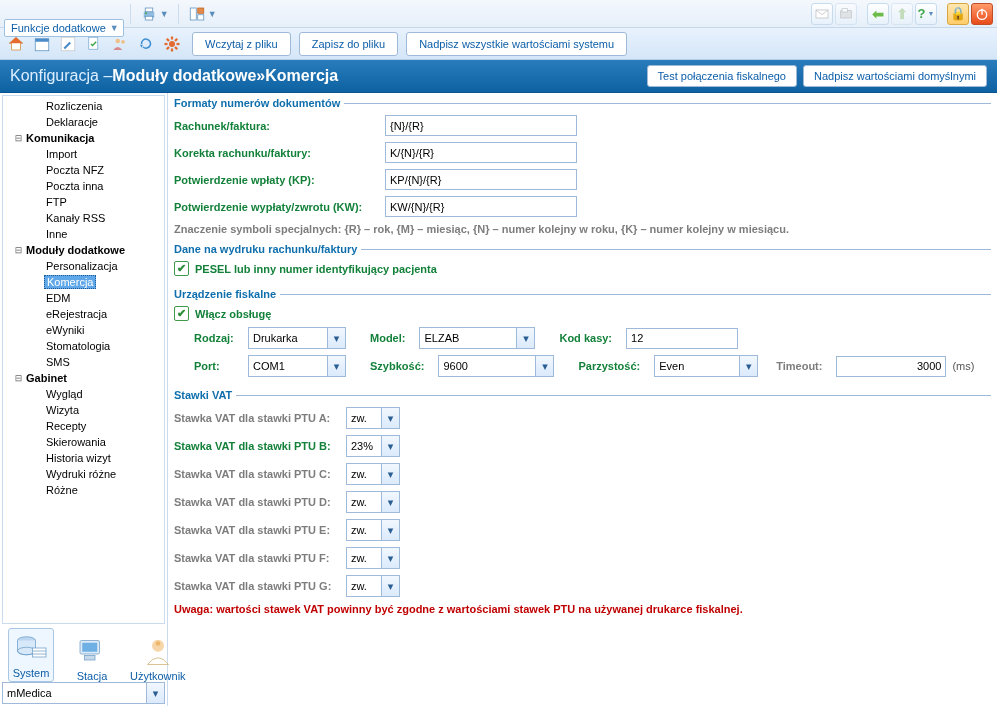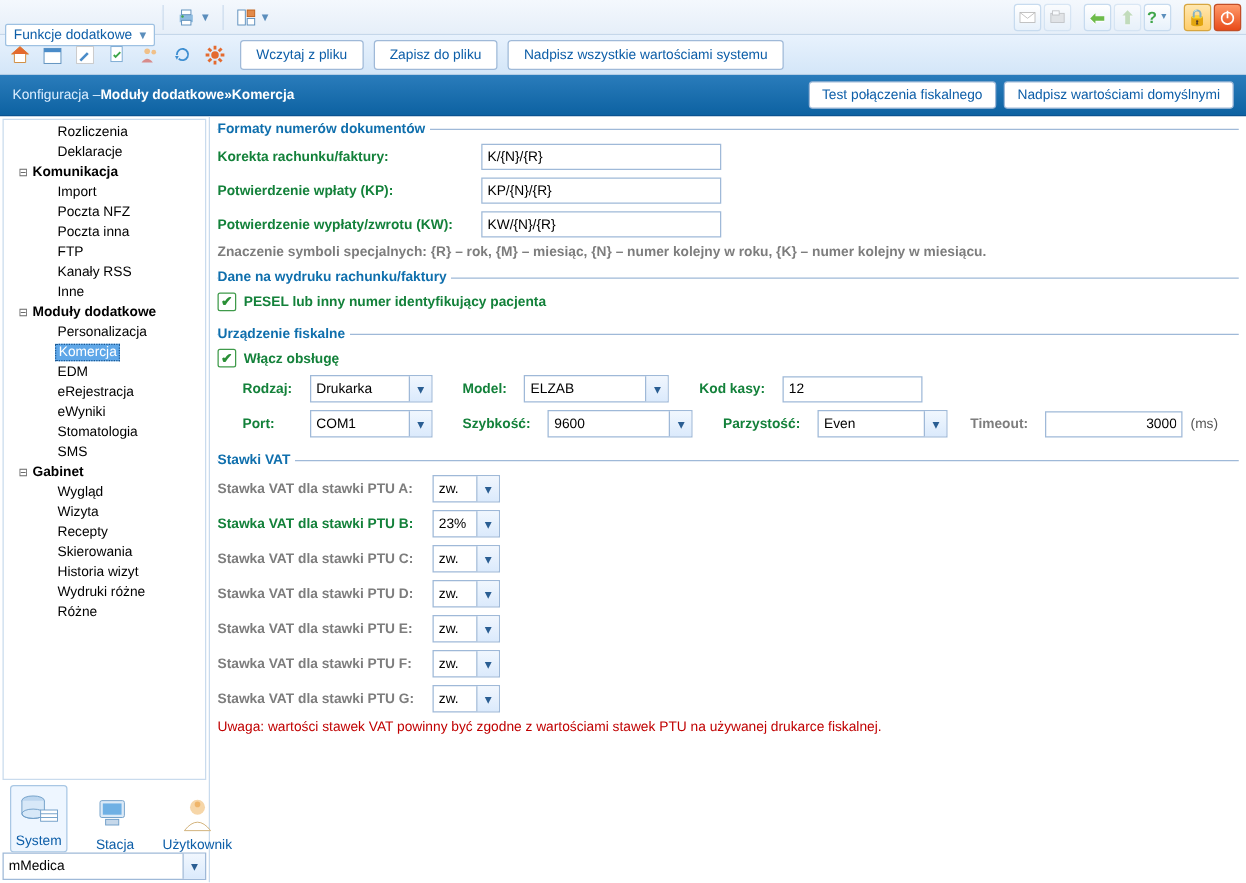--- a/index.html
+++ b/index.html
@@ -57,21 +57,21 @@
     padding:5px 12px; border-radius:3px; cursor:pointer; margin-left:6px;
   }
 
   
   .blue-header {
     display:flex; align-items:center; height:33px;
     background: linear-gradient(#2a7cbb,#0d62a2);
     color:#fff; font-size:16px; padding: 0 10px;
     border-bottom:1px solid #0a5290;
   }
-  .blue-header .crumb { font-size:11px; }
+  .blue-header .crumb { font-size:16px; }
   .blue-header .crumb.light { color:#dceeff; font-weight:normal; }
   .blue-header .crumb.bold { color:#fff; font-weight:bold; }
   .blue-header .right-btns { margin-left:auto; display:flex; gap:6px; }
   .hdr-btn { border:1px solid #9fb9d8; background:#fff; color:var(--blue-link); padding:4px 10px; border-radius:3px; cursor:pointer; white-space:nowrap; }
 
   
   .cols { display:flex; height: calc(706px - 28px - 32px - 33px); }
   .left-col { width:168px; display:flex; flex-direction:column; border-right:1px solid #c9dbed; }
   .tree-wrap { flex:1; overflow-y:scroll; background:#fff; border:1px solid #c9dbed; margin:2px; }
   .tree { padding: 2px 0 2px 6px; }
@@ -111,21 +111,21 @@
   .sel-like .dd { width:18px; height:100%; display:flex; align-items:center; justify-content:center; border-left:1px solid #9fb9d8; background:linear-gradient(#f1f7fe,#dbeafc); color:#2a5e93; cursor:pointer; }
   .sel-like.wA .val { min-width:78px; }
   .sel-like.wB .val { min-width:96px; }
   .sel-like.small .val { min-width:34px; }
 
   .inline-lbl { color: var(--green-label); font-weight:bold; padding: 0 8px 0 18px; }
   .inline-lbl.gray { color: var(--gray-text); font-weight:bold; }
   .right-timeout { margin-left:12px; display:flex; align-items:center; gap:6px; }
   .txt.num { text-align:right; width:110px; }
 
-  .warn { color: var(--red-text); font-weight:normal; margin-top:6px; }
+  .warn { color: var(--red-text); font-weight:bold; margin-top:6px; }
 
   
   svg.ic { width:16px; height:16px; }
   svg.ic18 { width:18px; height:18px; }
   svg.icB { width:36px; height:30px; }
 </style>
 </head>
 <body>
 
 <div class="topbar">
@@ -409,20 +409,24 @@
       </div>
     </div>
   </div>
 
   <div class="content">
 
     <fieldset class="group">
       <legend>Formaty numerów dokumentów</legend>
       <div id="formats-rows-host">
           <div class="fr">
+            <label class="w1">Rachunek/faktura:</label>
+            <input class="txt w180" value="{N}/{R}" style="">
+          </div>
+          <div class="fr">
             <label class="w1">Korekta rachunku/faktury:</label>
             <input class="txt w180" value="K/{N}/{R}" style="">
           </div>
           <div class="fr">
             <label class="w1">Potwierdzenie wpłaty (KP):</label>
             <input class="txt w180" value="KP/{N}/{R}" style="">
           </div>
           <div class="fr">
             <label class="w1">Potwierdzenie wypłaty/zwrotu (KW):</label>
             <input class="txt w180" value="KW/{N}/{R}" style="">

